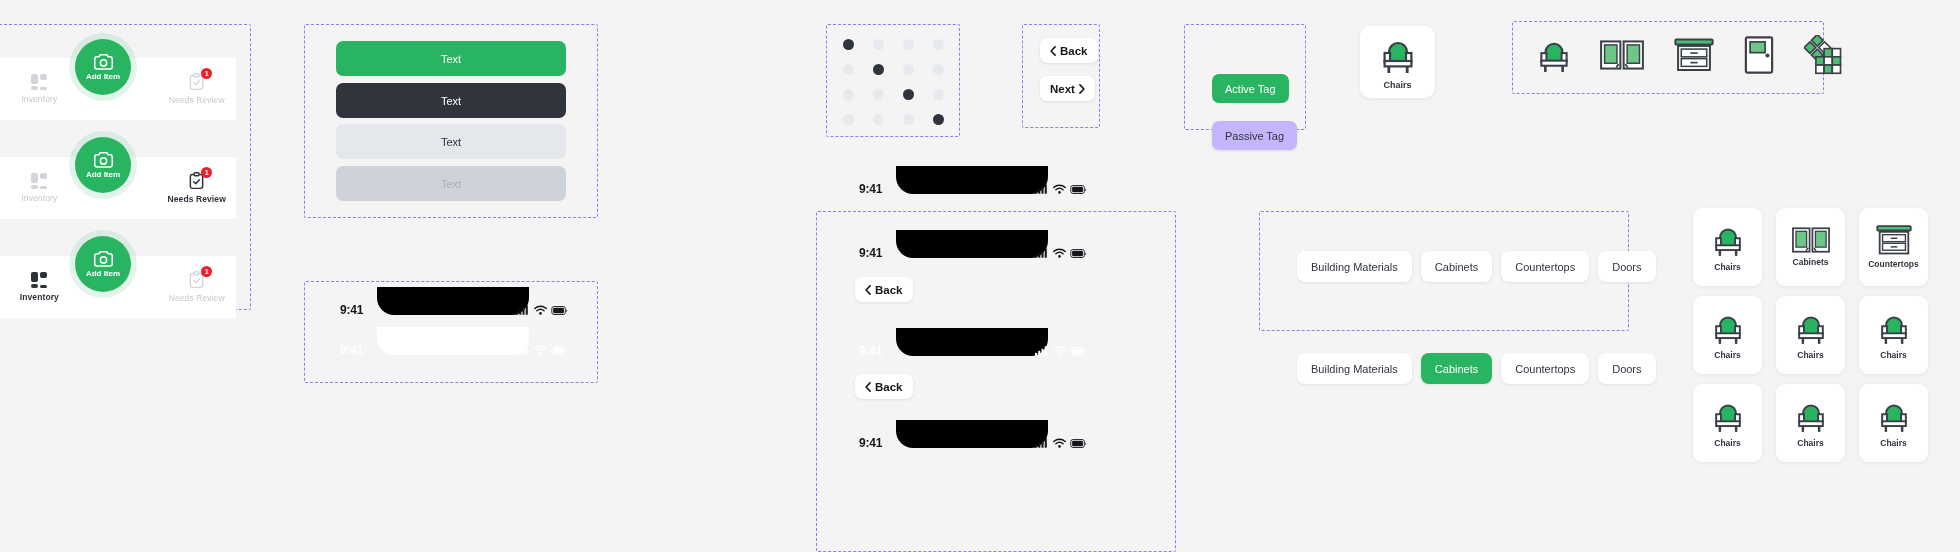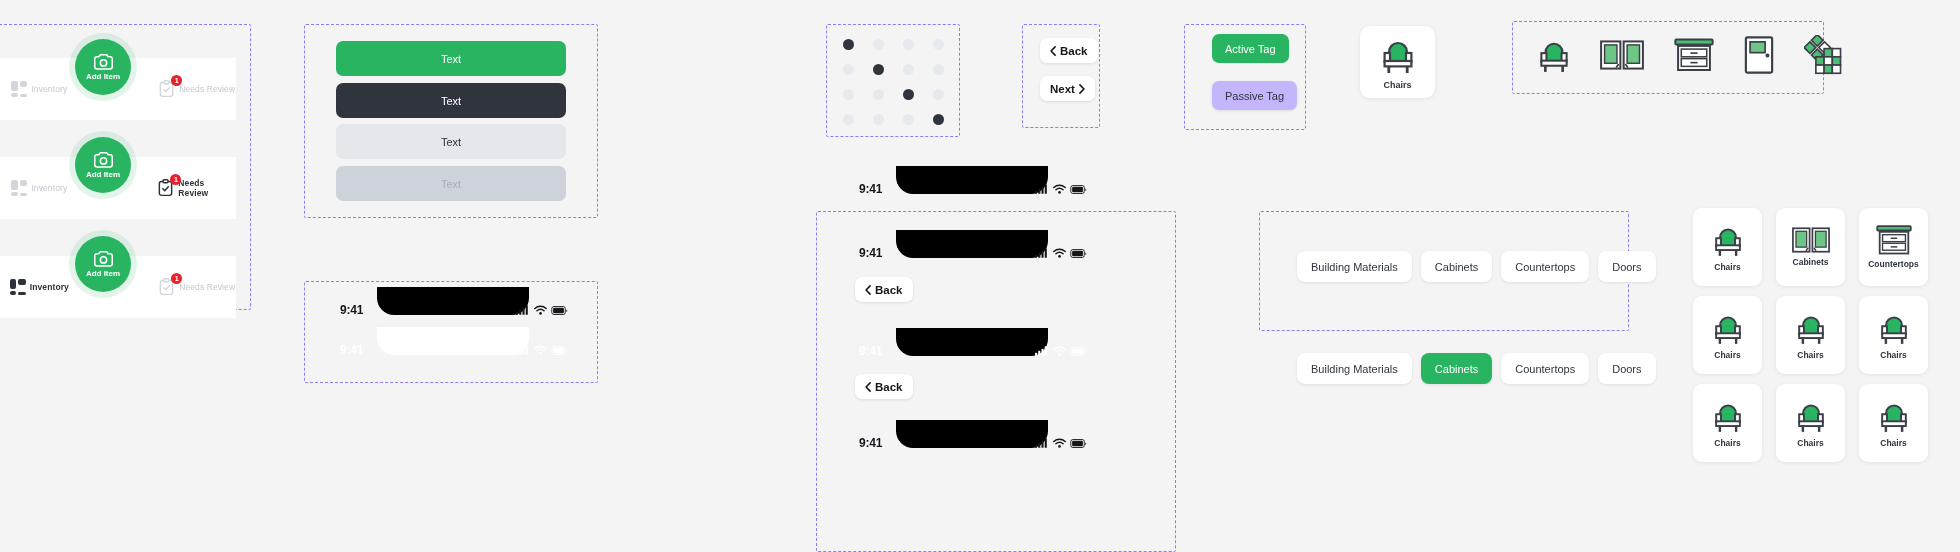--- a/index.html
+++ b/index.html
@@ -23,21 +23,21 @@
   .abs { position: absolute; }
 
   
   .tabbar {
     position: absolute;
     left: 0; width: 236px; height: 62px;
     background: #ffffff;
     display: flex; align-items: center;
   }
   .tabslot {
-    flex: 1; display: flex; 
+    flex: 1; display: flex; flex-direction: column;
     align-items: center; justify-content: center; gap: 4px;
     position: relative; height: 100%;
   }
   .tablabel { font-size: 8.5px; letter-spacing: .1px; }
   .tab-dim .tablabel { color: #c5c7cd; }
   .tab-on  .tablabel { color: #2d3139; font-weight: 700; }
   .grid-icon { width: 16px; height: 16px; position: relative; }
   .grid-icon i {
     position: absolute; border-radius: 2px; background: #d3d5db; display:block;
   }
@@ -94,20 +94,21 @@
     padding: 0 10px; height: 25px;
     border: none; cursor: pointer;
     font-family: "Liberation Sans", sans-serif;
   }
   .tagpill {
     border-radius: 7px; display: inline-flex;
     align-items: center; justify-content: center;
     font-size: 11px; height: 29px; padding: 0 13px;
     border: none; cursor: pointer;
     font-family: "Liberation Sans", sans-serif;
+    margin-top: 40px;
   }
   .tag-active  { background: #29b461; color: #ffffff; }
   .tag-passive { background: #c4b5fd; color: #2f343d; box-shadow: 0 1px 3px rgba(20,22,26,.10); }
 
   
   .pcard {
     background: #ffffff; border-radius: 10px;
     display: flex; flex-direction: column;
     align-items: center; justify-content: center; gap: 5px;
     box-shadow: 0 1px 4px rgba(20,22,26,.07);

